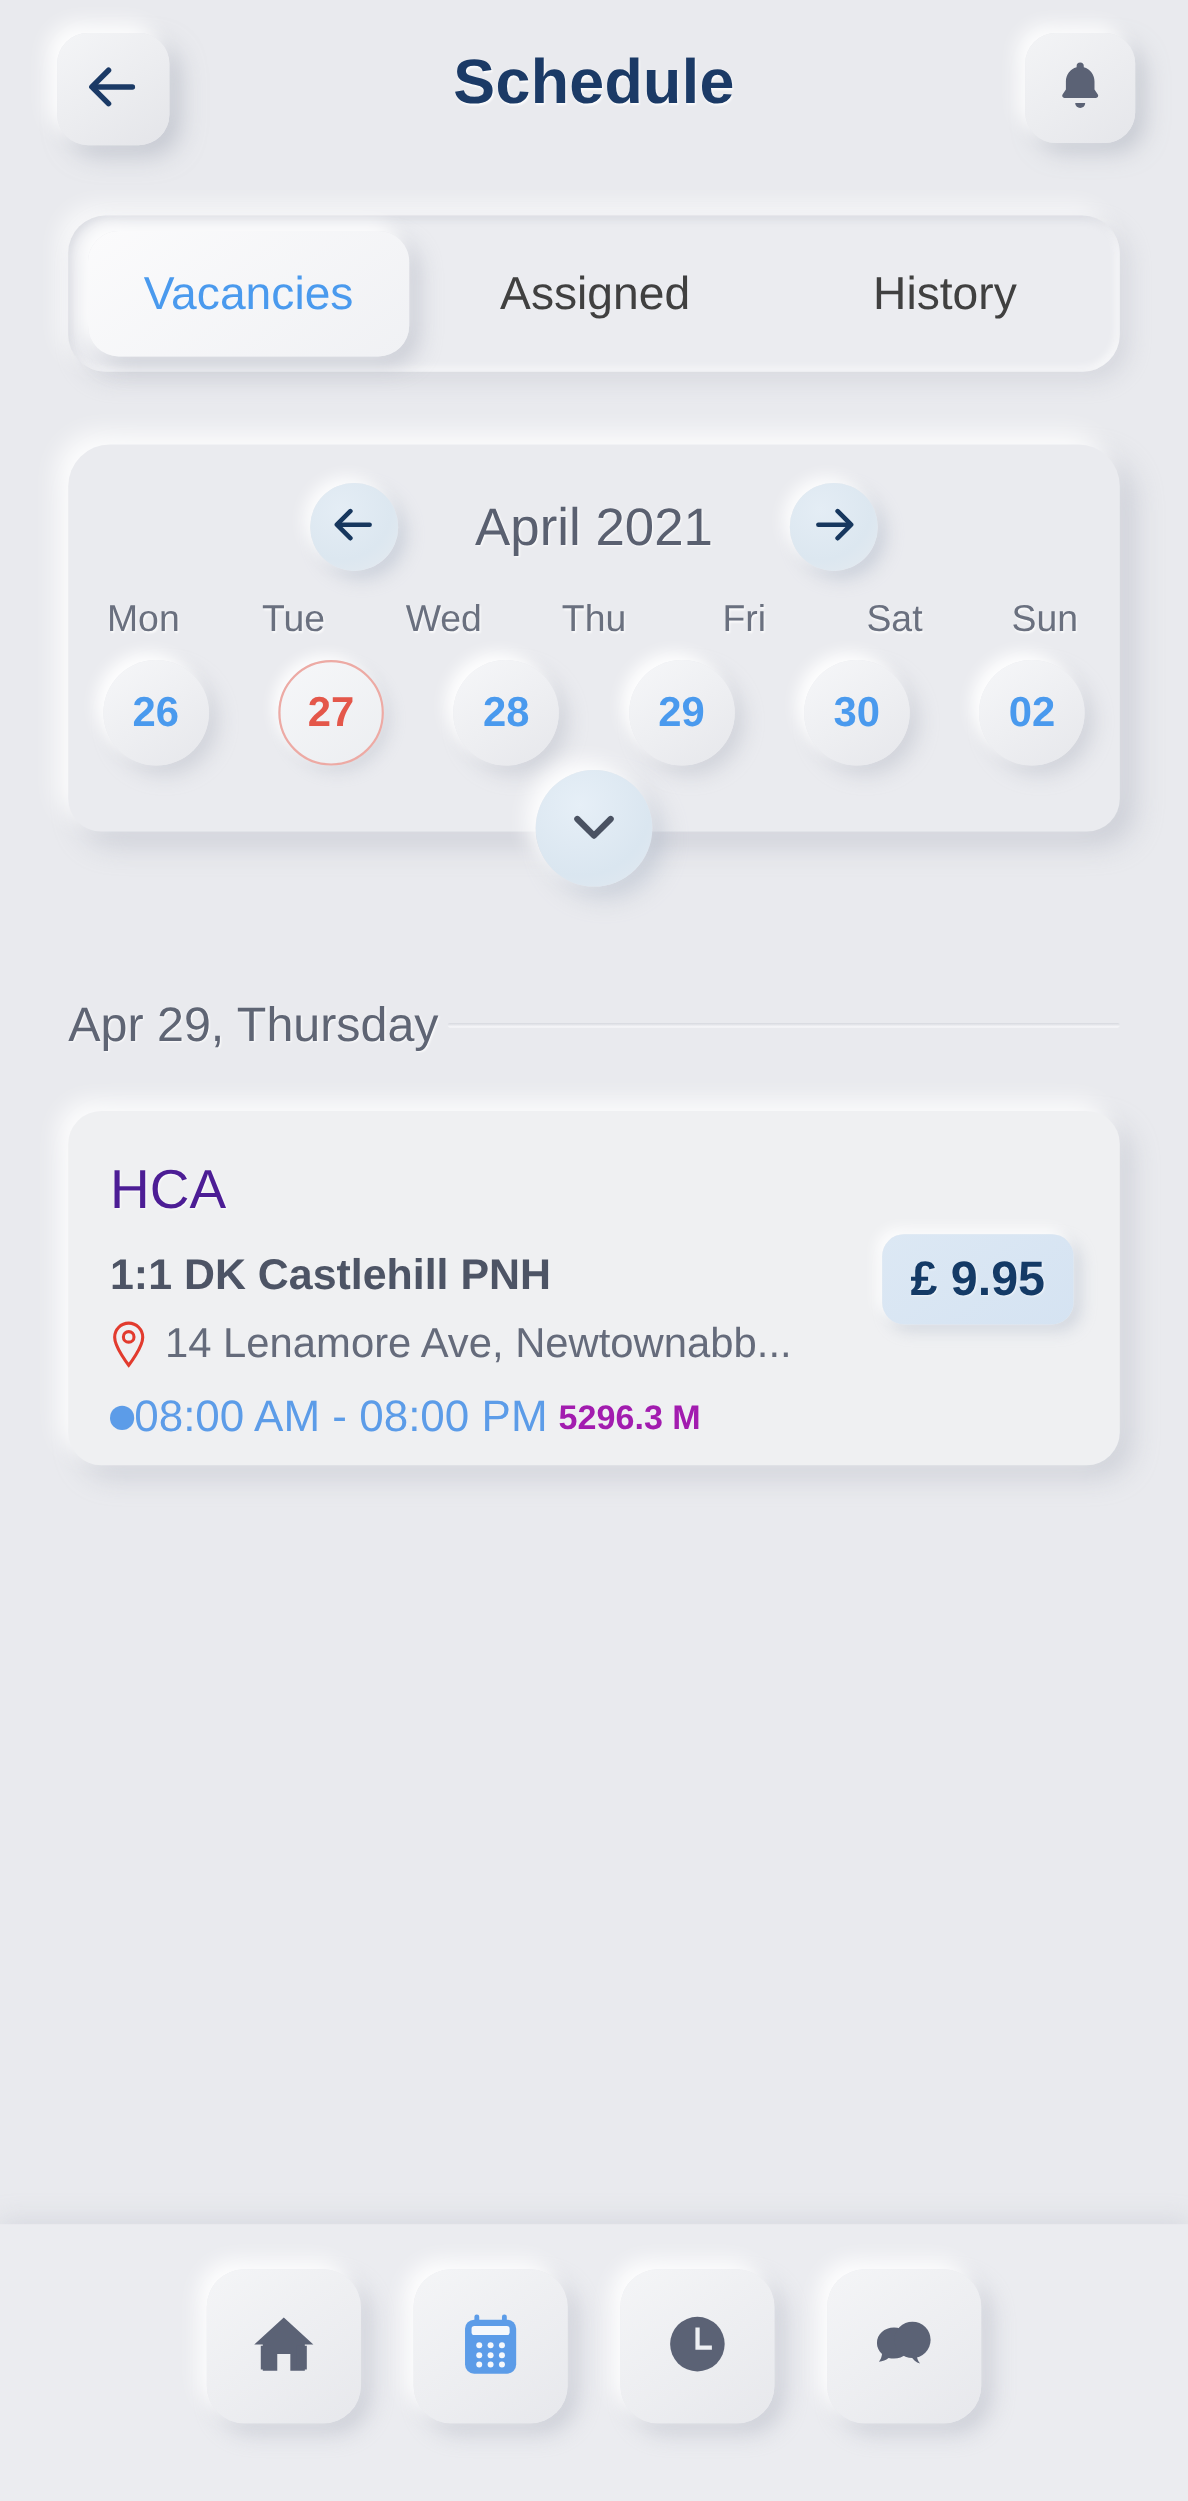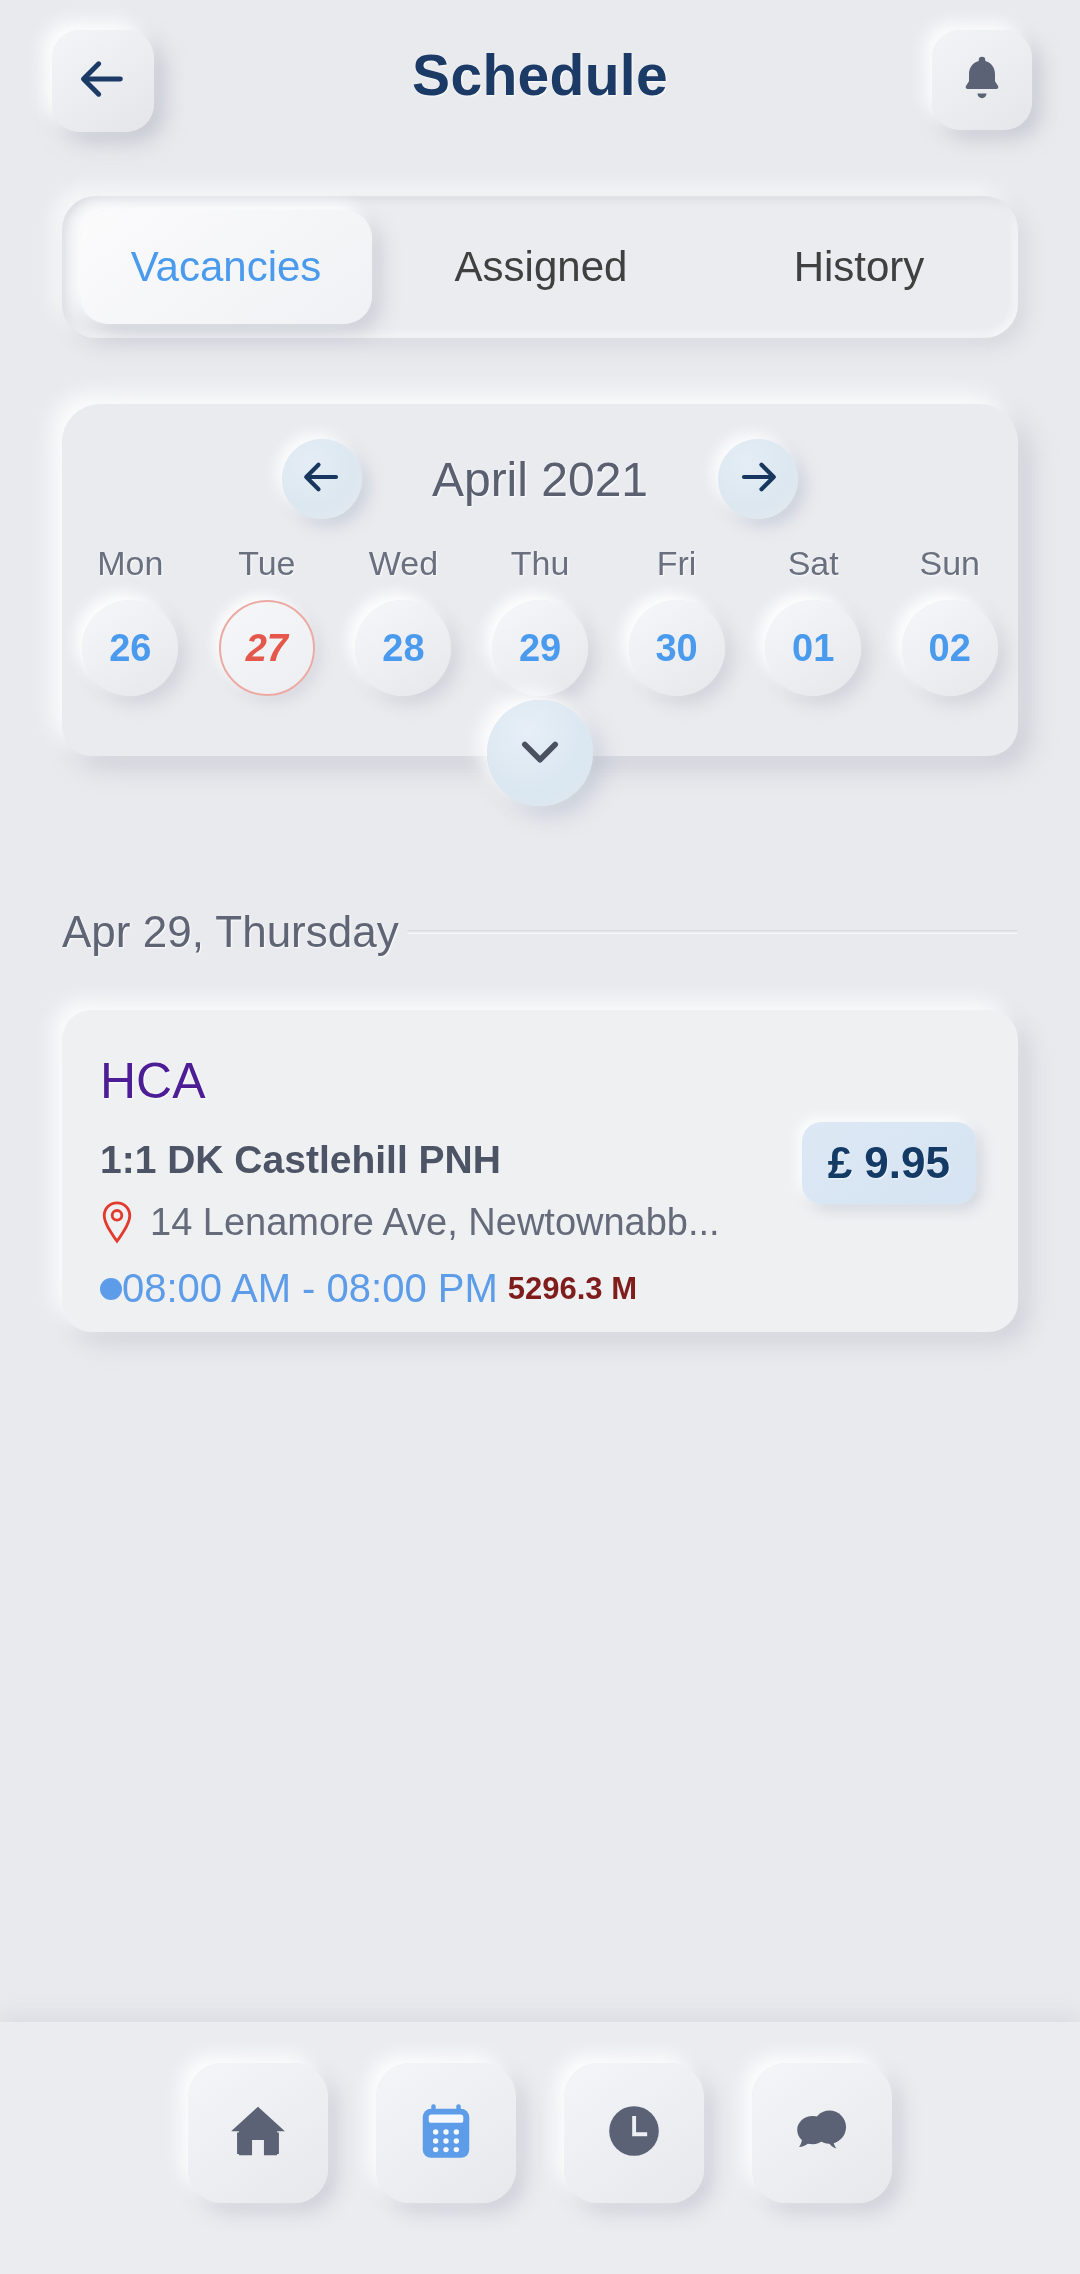--- a/index.html
+++ b/index.html
@@ -112,21 +112,20 @@
                  8px 8px 18px rgba(170,175,188,0.40);
     display:flex; align-items:center; justify-content:center;
     font-size:38px; font-weight:bold; color:#4a9aee;
   }
   .date-chip.today {
     color:#e4574a;
     border:2px solid #edaaa4;
     background:linear-gradient(145deg,#f6f7f9,#eceef1);
     box-shadow: -5px -5px 12px rgba(255,255,255,0.9),
                  6px 6px 14px rgba(170,175,188,0.30);
-    font-style: italic;
   }
   .cal-expand {
     position:absolute; left:487px; top:700px;
     width:106px; height:106px; border-radius:50%;
     background:radial-gradient(circle at 38% 30%, #e6eff7, #dae6f0 65%, #e3e9f0);
     box-shadow: -8px -8px 18px rgba(255,255,255,0.95),
                  10px 10px 22px rgba(165,176,192,0.45);
     display:flex; align-items:center; justify-content:center;
   }
   .cal-expand svg { width:52px; height:52px; }
@@ -167,21 +166,21 @@
   .job-addr {
     font-size:38px; color:#656b7b;
     max-width:640px; white-space:nowrap; overflow:hidden;
   }
   .job-time-row { display:flex; align-items:center; }
   .time-dot {
     width:22px; height:22px; border-radius:50%;
     background:#5c9ce8; flex:0 0 22px;
   }
   .job-time { font-size:40px; color:#5c9ce8; font-weight:500; }
-  .job-dist { font-size:31px; color:#7f1d1d; font-weight:bold; margin-left:10px; }
+  .job-dist { font-size:31px; color:#a21caf; font-weight:bold; margin-left:10px; }
   .price-badge {
     position:absolute; right:42px; top:112px;
     padding:16px 26px; border-radius:20px;
     background:linear-gradient(145deg,#dce8f4,#d5e3f2);
     box-shadow: -5px -5px 12px rgba(255,255,255,0.85),
                  6px 6px 14px rgba(168,178,194,0.40);
     font-size:44px; font-weight:bold; color:#143a66;
     text-shadow: 1px 1px 2px rgba(255,255,255,0.6);
   }
 
@@ -280,23 +279,20 @@
         <div class="date-chip today">27</div>
       </div>
       <div class="date-cell">
         <div class="date-chip">28</div>
       </div>
       <div class="date-cell">
         <div class="date-chip">29</div>
       </div>
       <div class="date-cell">
         <div class="date-chip">30</div>
-      </div>
-      <div class="date-cell">
-        <div class="date-chip">01</div>
       </div>
       <div class="date-cell">
         <div class="date-chip">02</div>
       </div>
     </div>
   </div>
 
   <div class="cal-expand">
     <span>
       <svg viewBox="0 0 24 24" fill="none" stroke="#4a5262" stroke-width="2.6" stroke-linecap="round" stroke-linejoin="round">

